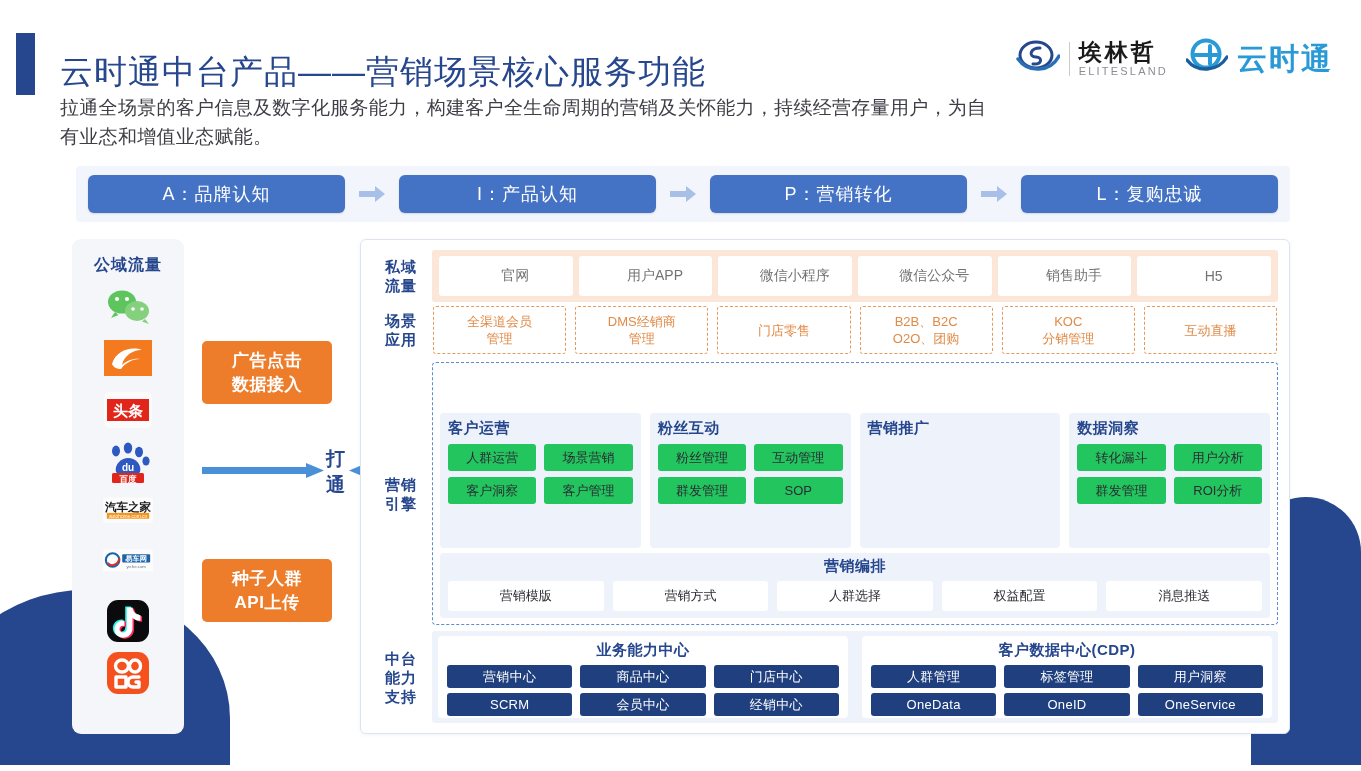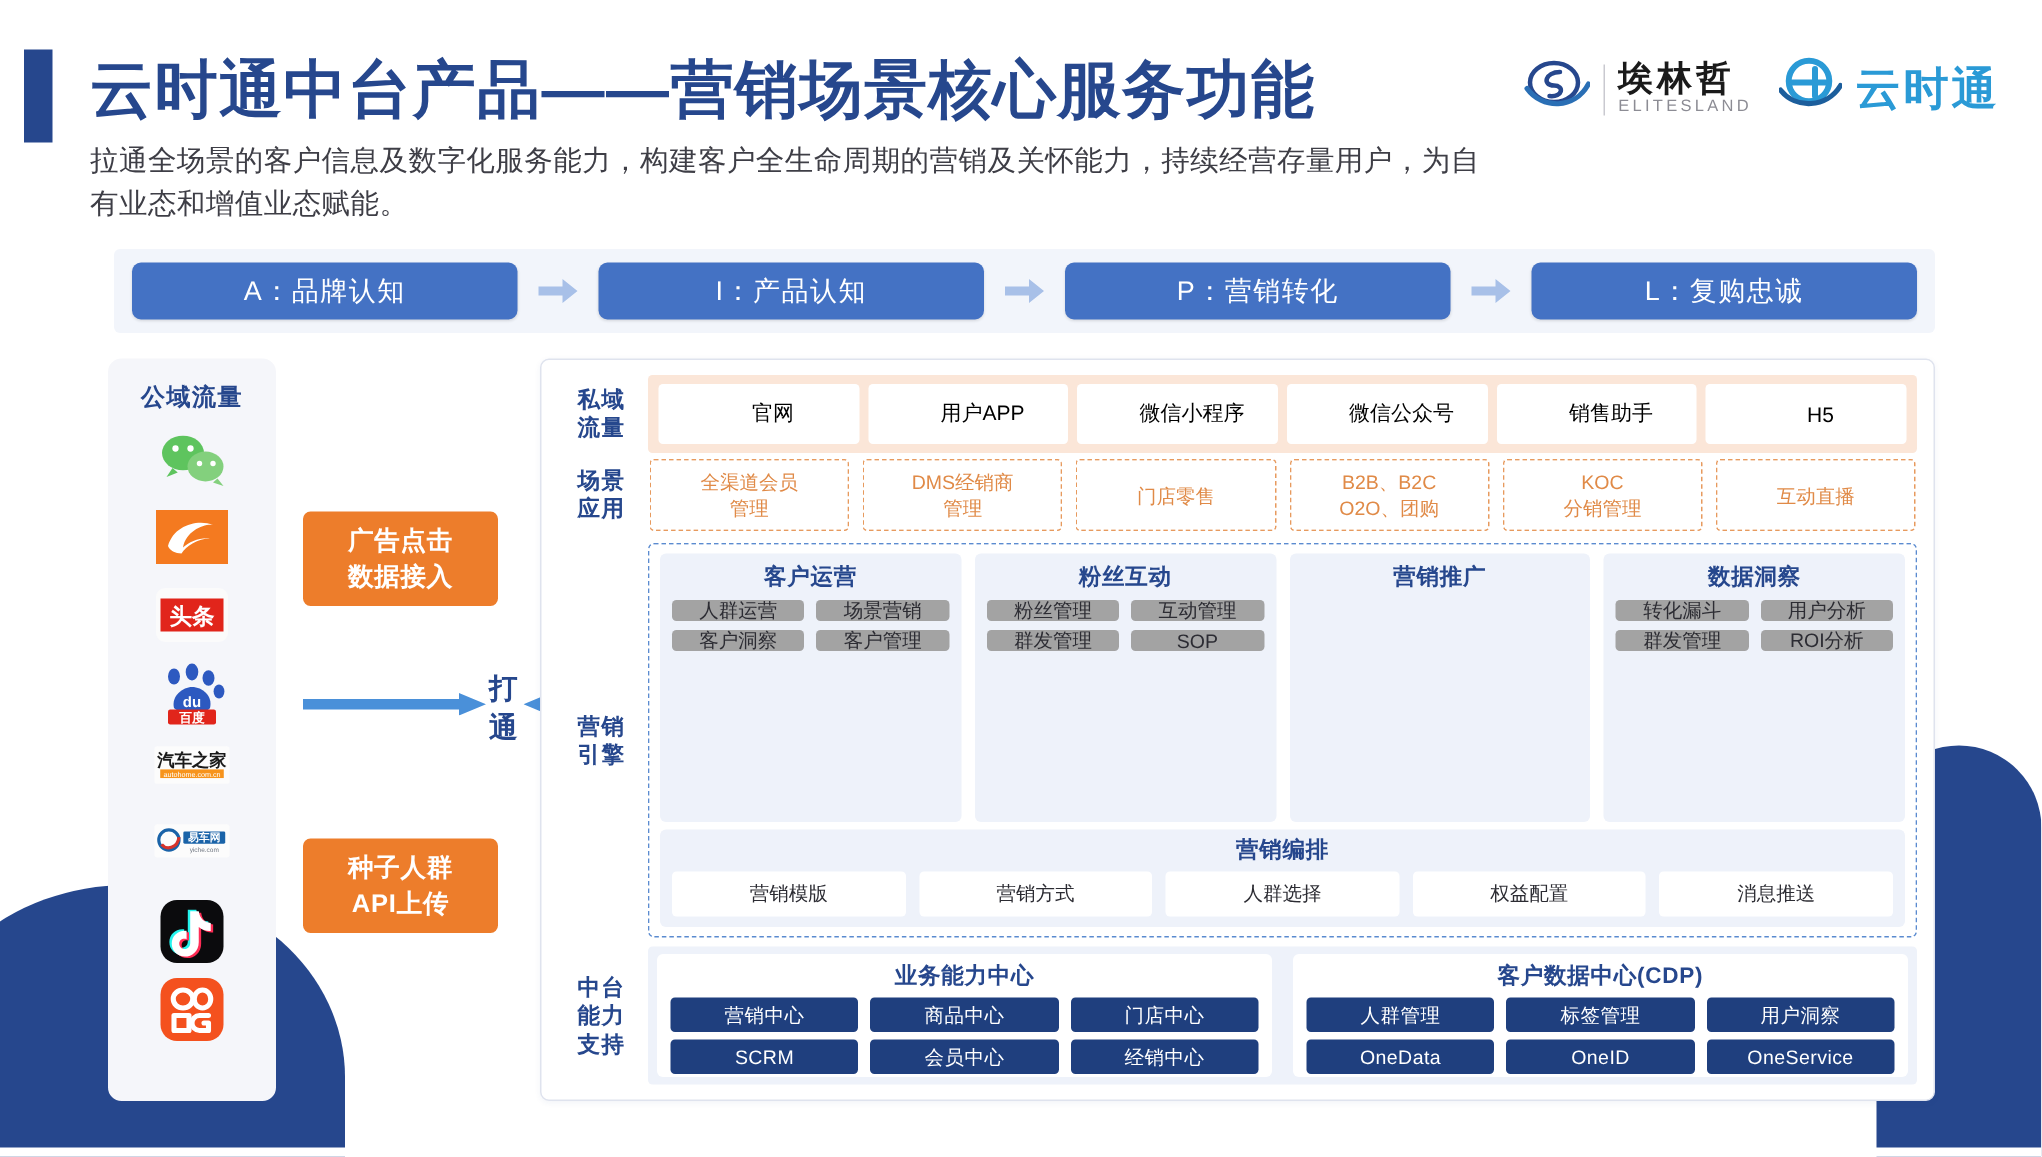--- a/index.html
+++ b/index.html
@@ -21,22 +21,22 @@
     background: #26478d; border-top-left-radius: 95px 95px; border-top-right-radius: 95px 95px;
     z-index: 0;
   }
   .deco-strip {
     position: absolute; left: 0; bottom: 0; width: 1361px; height: 6px; background: #ffffff; z-index: 6;
   }
 
   
   .title-bar { position: absolute; left: 16px; top: 33px; width: 19px; height: 62px; background: #26478d; z-index: 3; }
   .title {
-    position: absolute; left: 60px; top: 32px; z-index: 3;
-    font-size: 42px; font-weight: bold; color: #26478d; letter-spacing: 1px; white-space: nowrap;
+    position: absolute; left: 60px; top: 50px; z-index: 3;
+    font-size: 33px; font-weight: normal; color: #26478d; letter-spacing: 1px; white-space: nowrap;
   }
   .subtitle {
     position: absolute; left: 60px; top: 93px; width: 930px; z-index: 3;
     font-size: 19px; line-height: 29px; color: #3e3e46; letter-spacing: 0.3px;
   }
 
   
   .logos { position: absolute; right: 28px; top: 38px; display: flex; align-items: center; gap: 18px; z-index: 3; }
   .logo-block { display: flex; align-items: center; gap: 9px; }
   .logo-mark { flex: 0 0 auto; }
@@ -95,46 +95,46 @@
   }
 
   
   .priv-band {
     flex: 1; background: #fbe6d8; border-radius: 3px; display: flex; align-items: center;
     gap: 6px; padding: 6px 7px; height: 52px;
   }
   .priv-chip {
     flex: 1; background: #fff; border-radius: 3px; height: 40px;
     display: flex; align-items: center; justify-content: center;
-    font-size: 14px; color: #000000; padding-left: 19px;
+    font-size: 14px; color: #737373; padding-left: 19px;
   }
 
   
   .scn-band { flex: 1; display: flex; gap: 9px; padding: 4px 1px; height: 56px; }
   .scn-chip {
     flex: 1; border: 1px dashed #e79a5e; border-radius: 3px;
     display: flex; align-items: center; justify-content: center; text-align: center;
     font-size: 13px; line-height: 17px; color: #e08a47;
   }
 
   
   .eng-row { flex: 1; display: flex; margin-top: 4px; }
   .eng-box {
     flex: 1; border: 1px dashed #5b8bd0; border-radius: 4px; padding: 6px 7px;
     display: flex; flex-direction: column; gap: 5px;
   }
   .eng-groups { display: flex; gap: 9px; flex: 1; }
   .eng-group {
     flex: 1; background: #eef2fa; border-radius: 4px; padding: 6px 8px 8px;
-    display: flex; flex-direction: column; align-items: center;
+    display: flex; flex-direction: column; align-items: flex-start; margin-top: 44px;
   }
   .eng-group-title { font-size: 15px; font-weight: bold; color: #26478d; margin-bottom: 6px; letter-spacing: 0.5px; }
   .eng-tiles { display: grid; grid-template-columns: 1fr 1fr; gap: 6px 8px; width: 100%; }
   .eng-tile {
-    background: #a3a3a3; border-radius: 3px; height: 14px;
+    background: #22c55e; border-radius: 3px; height: 27px;
     display: flex; align-items: center; justify-content: center;
     font-size: 13px; color: #2c2c33;
   }
   .orch {
     background: #eef2fa; border-radius: 4px; padding: 4px 8px 7px;
     display: flex; flex-direction: column; align-items: center;
   }
   .orch-title { font-size: 15px; font-weight: bold; color: #26478d; margin-bottom: 5px; letter-spacing: 0.5px; }
   .orch-tiles { display: flex; gap: 9px; width: 100%; }
   .orch-tile {

